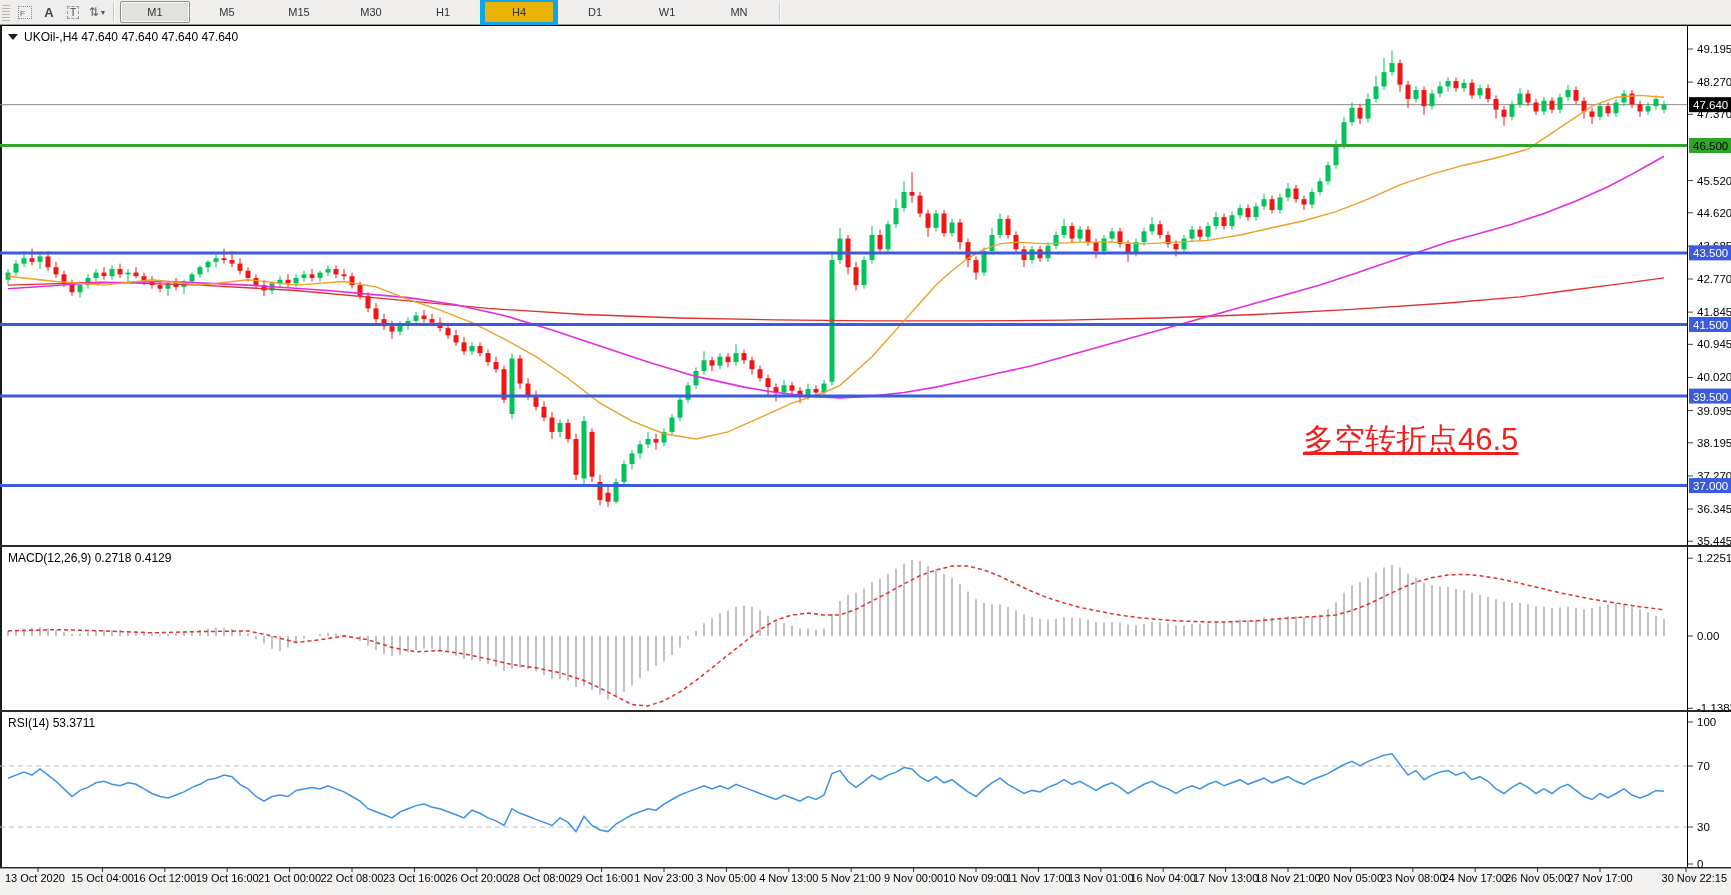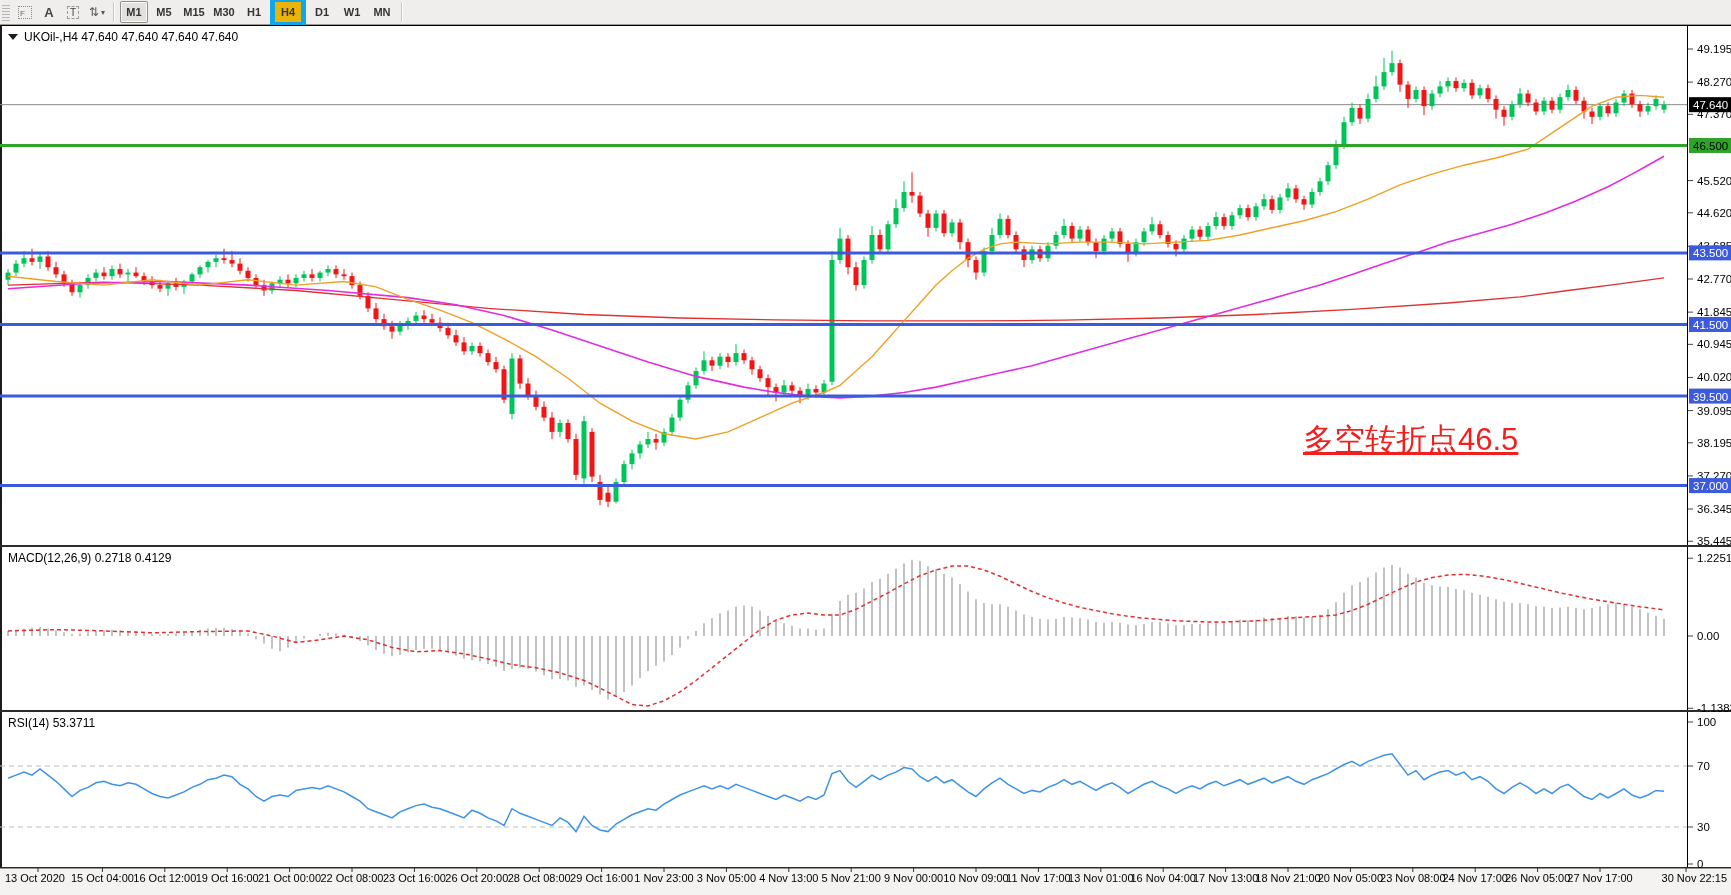--- a/index.html
+++ b/index.html
@@ -12,22 +12,22 @@
              background:repeating-linear-gradient(0deg,#b9b6b0 0 1px,transparent 1px 3px);
              background-size:2px 100%;background-repeat:repeat;}
   .tb-icon{width:22px;height:19px;display:flex;align-items:center;justify-content:center;
            color:#555;font-size:12px;margin:0 1px;}
   .tb-icon .gridf{width:14px;height:13px;border:1px dotted #8a8a8a;font-size:8px;color:#666;
                   display:flex;align-items:flex-end;justify-content:flex-start;padding:0 0 0 1px;box-sizing:border-box;}
   .tb-icon .boxt{border:1px dashed #999;padding:0 2px;font-size:10px;color:#444;}
   .tb-icon.letterA{font-weight:bold;color:#444;font-size:13px;}
   .caret{font-size:8px;color:#555;margin-left:2px;}
   .tb-sep{width:1px;height:20px;background:#c9c6c0;border-right:1px solid #fff;margin:0 4px;}
-  .tf-btn{min-width:26px;height:20px;padding:0 0;margin:16px 1px;font-size:11px;color:#333;
-          display:flex;align-items:center;justify-content:center;background:transparent;border:1px solid transparent;font-weight:bold;}
+  .tf-btn{min-width:26px;height:20px;padding:0 21px;margin:16px 1px;font-size:11px;color:#333;
+          display:flex;align-items:center;justify-content:center;background:transparent;border:1px solid transparent;}
   .tf-btn.pressed{background:#e3e1dd;border:1px solid #8f8d88;border-radius:2px;box-shadow:inset 0 0 0 1px #fafafa;}
   .tf-btn.selected{background:#eab308;border:5px solid #0ea5e9;border-radius:2px;}
   
   #chart-wrap{position:absolute;left:0;top:25px;width:1731px;height:870px;}
   svg text{font-family:"Liberation Sans",sans-serif;}
   
   .annotation{position:absolute;left:1303px;top:419px;font-size:31px;color:#f21f1f;
               font-family:"Liberation Sans",sans-serif;white-space:nowrap;letter-spacing:0px;text-decoration:underline;}
 </style>
 </head>

